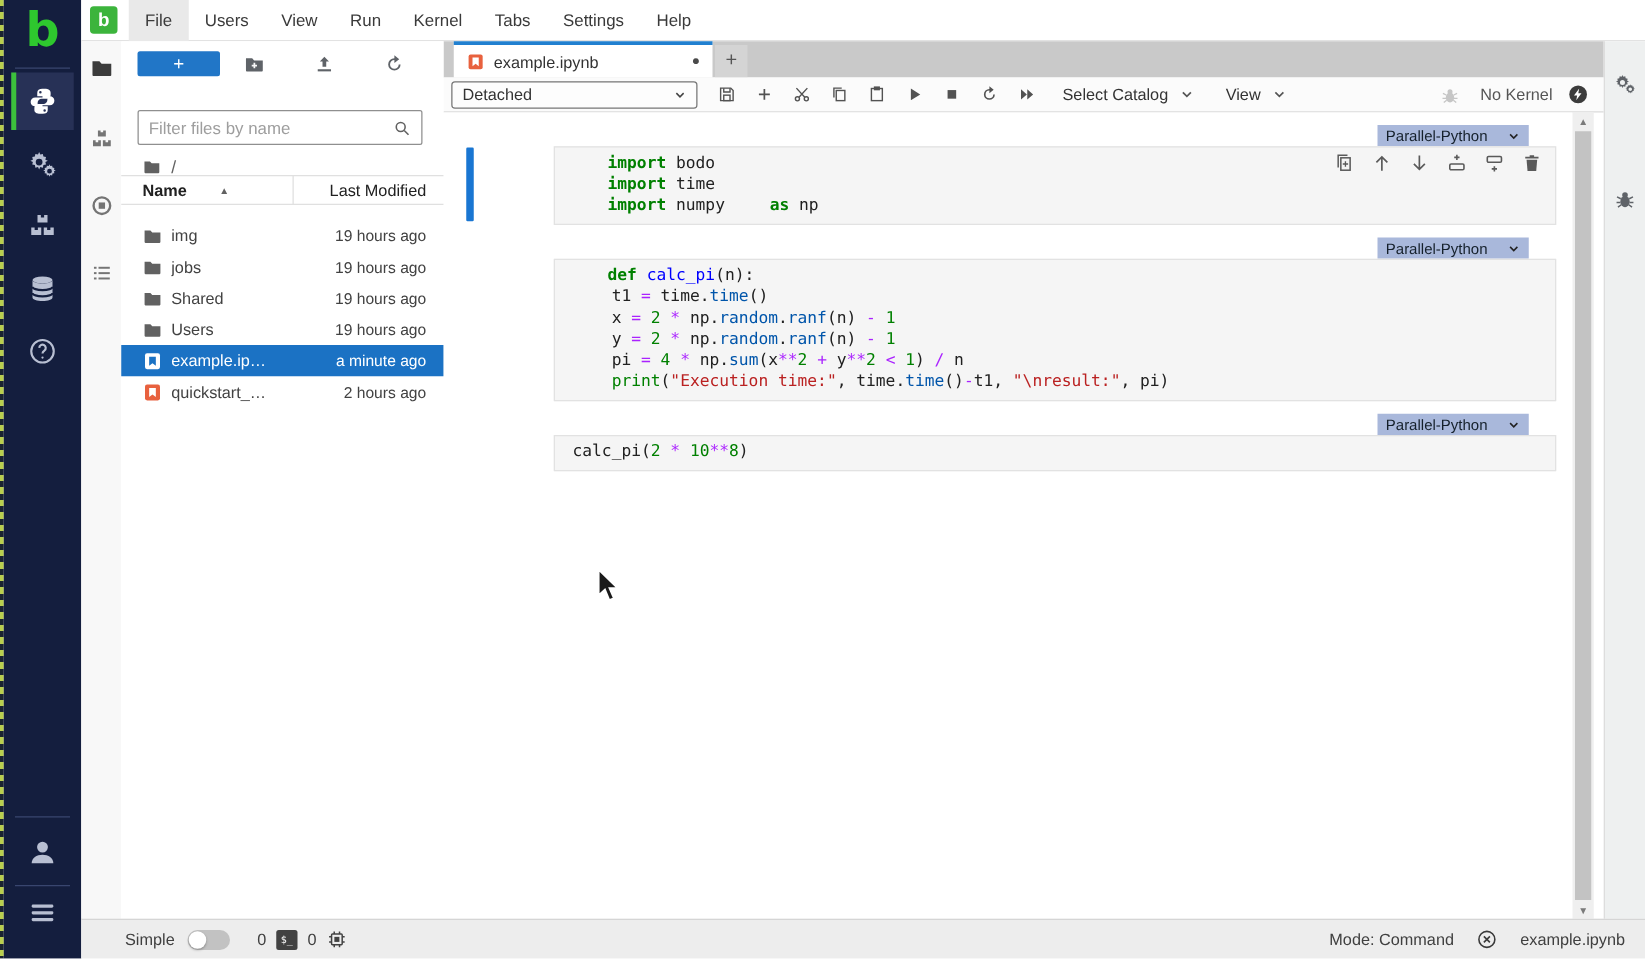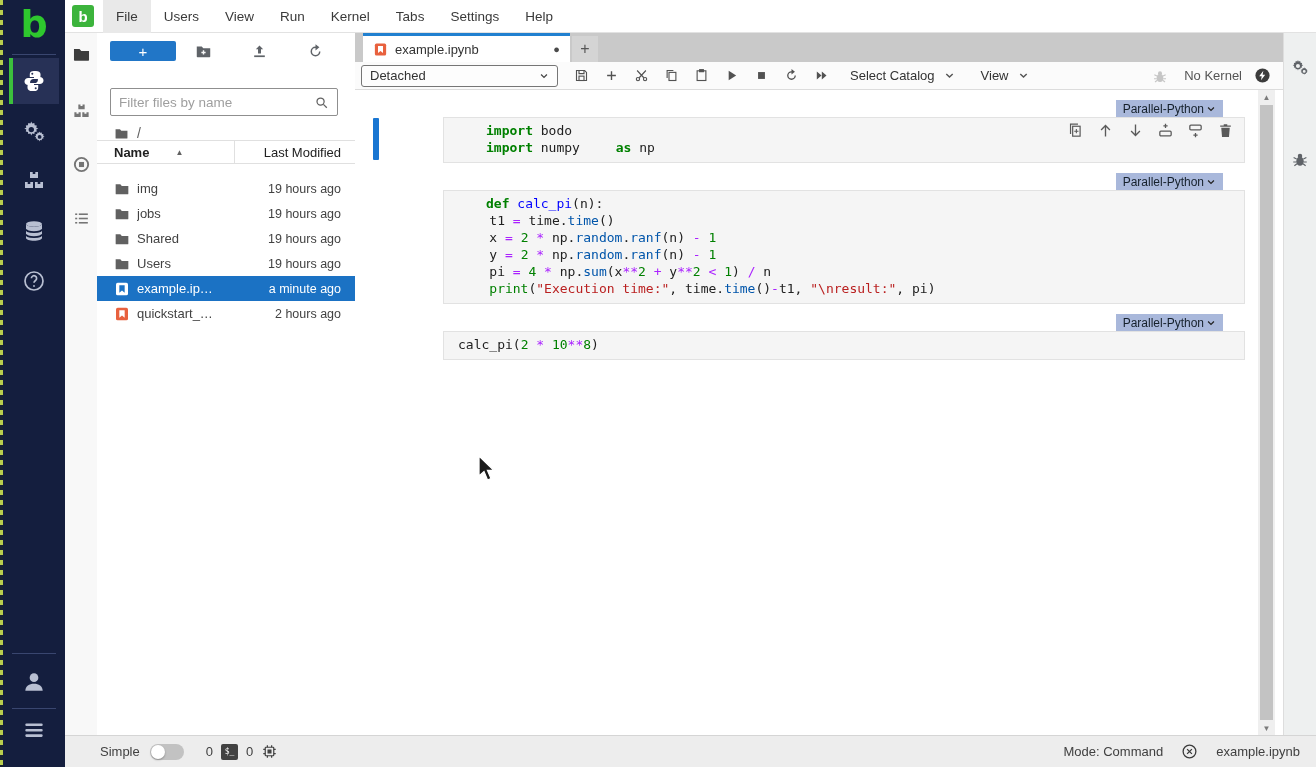--- a/index.html
+++ b/index.html
@@ -89,21 +89,21 @@
   .tb-drop { display:flex; align-items:center; gap:9px; font-size:13px; color:#333; margin-left:14px; cursor:pointer; }
   .tb-drop .icon { font-size:11px; color:#555; }
   .tb-spacer { flex:1; }
   .tb-bug { color:#c6c6c6; font-size:16px; margin-right:16px; }
   .tb-kernelname { font-size:13px; color:#555; margin-right:12px; }
   .tb-power { color:#3c3c3c; font-size:17px; cursor:pointer; }
   .chev { font-size:10px; color:#444; }
 
   .nbcontent { position:absolute; top:57px; left:0; width:903px; bottom:0; background:#fff; overflow:hidden; }
   .badge-row { height:17px; margin-top:10px; display:flex; justify-content:flex-end; padding-right:35px; }
-  .badge { background:#a9b8db; height:17px; display:flex; align-items:center; padding:0 7px; gap:2px;
+  .badge { background:#a9b8db; height:17px; display:flex; align-items:center; padding:0 7px; gap:16px;
            font-size:12px; color:#15202b; cursor:pointer; }
   .badge .icon { font-size:10px; color:#222; }
   .cell { position:relative; margin-top:0; }
   .selbar { position:absolute; left:18px; top:1px; bottom:3px; width:6px; background:#1976d2; border-radius:1px; }
   .editor { position:relative; margin-left:88px; width:802px; background:#f5f5f5; border:1px solid #e2e2e2;
             padding:4px 8px 6px 14px; font-family:"DejaVu Sans Mono","Liberation Mono",monospace; font-size:13px; }
   .cl { height:17px; line-height:17px; white-space:pre; color:#212121; }
   .tk-kw { color:#008000; font-weight:bold;margin-left:28px; }
   .tk-bi { color:#008000; }
   .tk-num { color:#008000; }
@@ -561,20 +561,21 @@
                 </svg>
               </span>
               <span class="ctb">
                 <svg viewBox="0 0 24 24" fill="currentColor">
                   <path d="M9.5 3h5v1.8h5v2H4.5v-2h5z"></path>
                   <path d="M6 8.2h12L16.9 21H7.1z"></path>
                 </svg>
               </span>
             </div>
             <div class="cl"><span class="tk-kw">import</span><span class="tk-pl"> bodo</span></div>
+            <div class="cl"><span class="tk-kw">import</span><span class="tk-pl"> time</span></div>
             <div class="cl"><span class="tk-kw">import</span><span class="tk-pl"> numpy </span><span class="tk-kw">as</span><span class="tk-pl"> np</span></div>
           </div>
         </div>
         <div class="badge-row">
           <div class="badge">
             <span>Parallel-Python</span>
             <span class="icon">
               <svg viewBox="0 0 24 24" fill="none" stroke="currentColor" stroke-width="3">
                 <path d="M5 8.5l7 7 7-7"></path>
               </svg>

